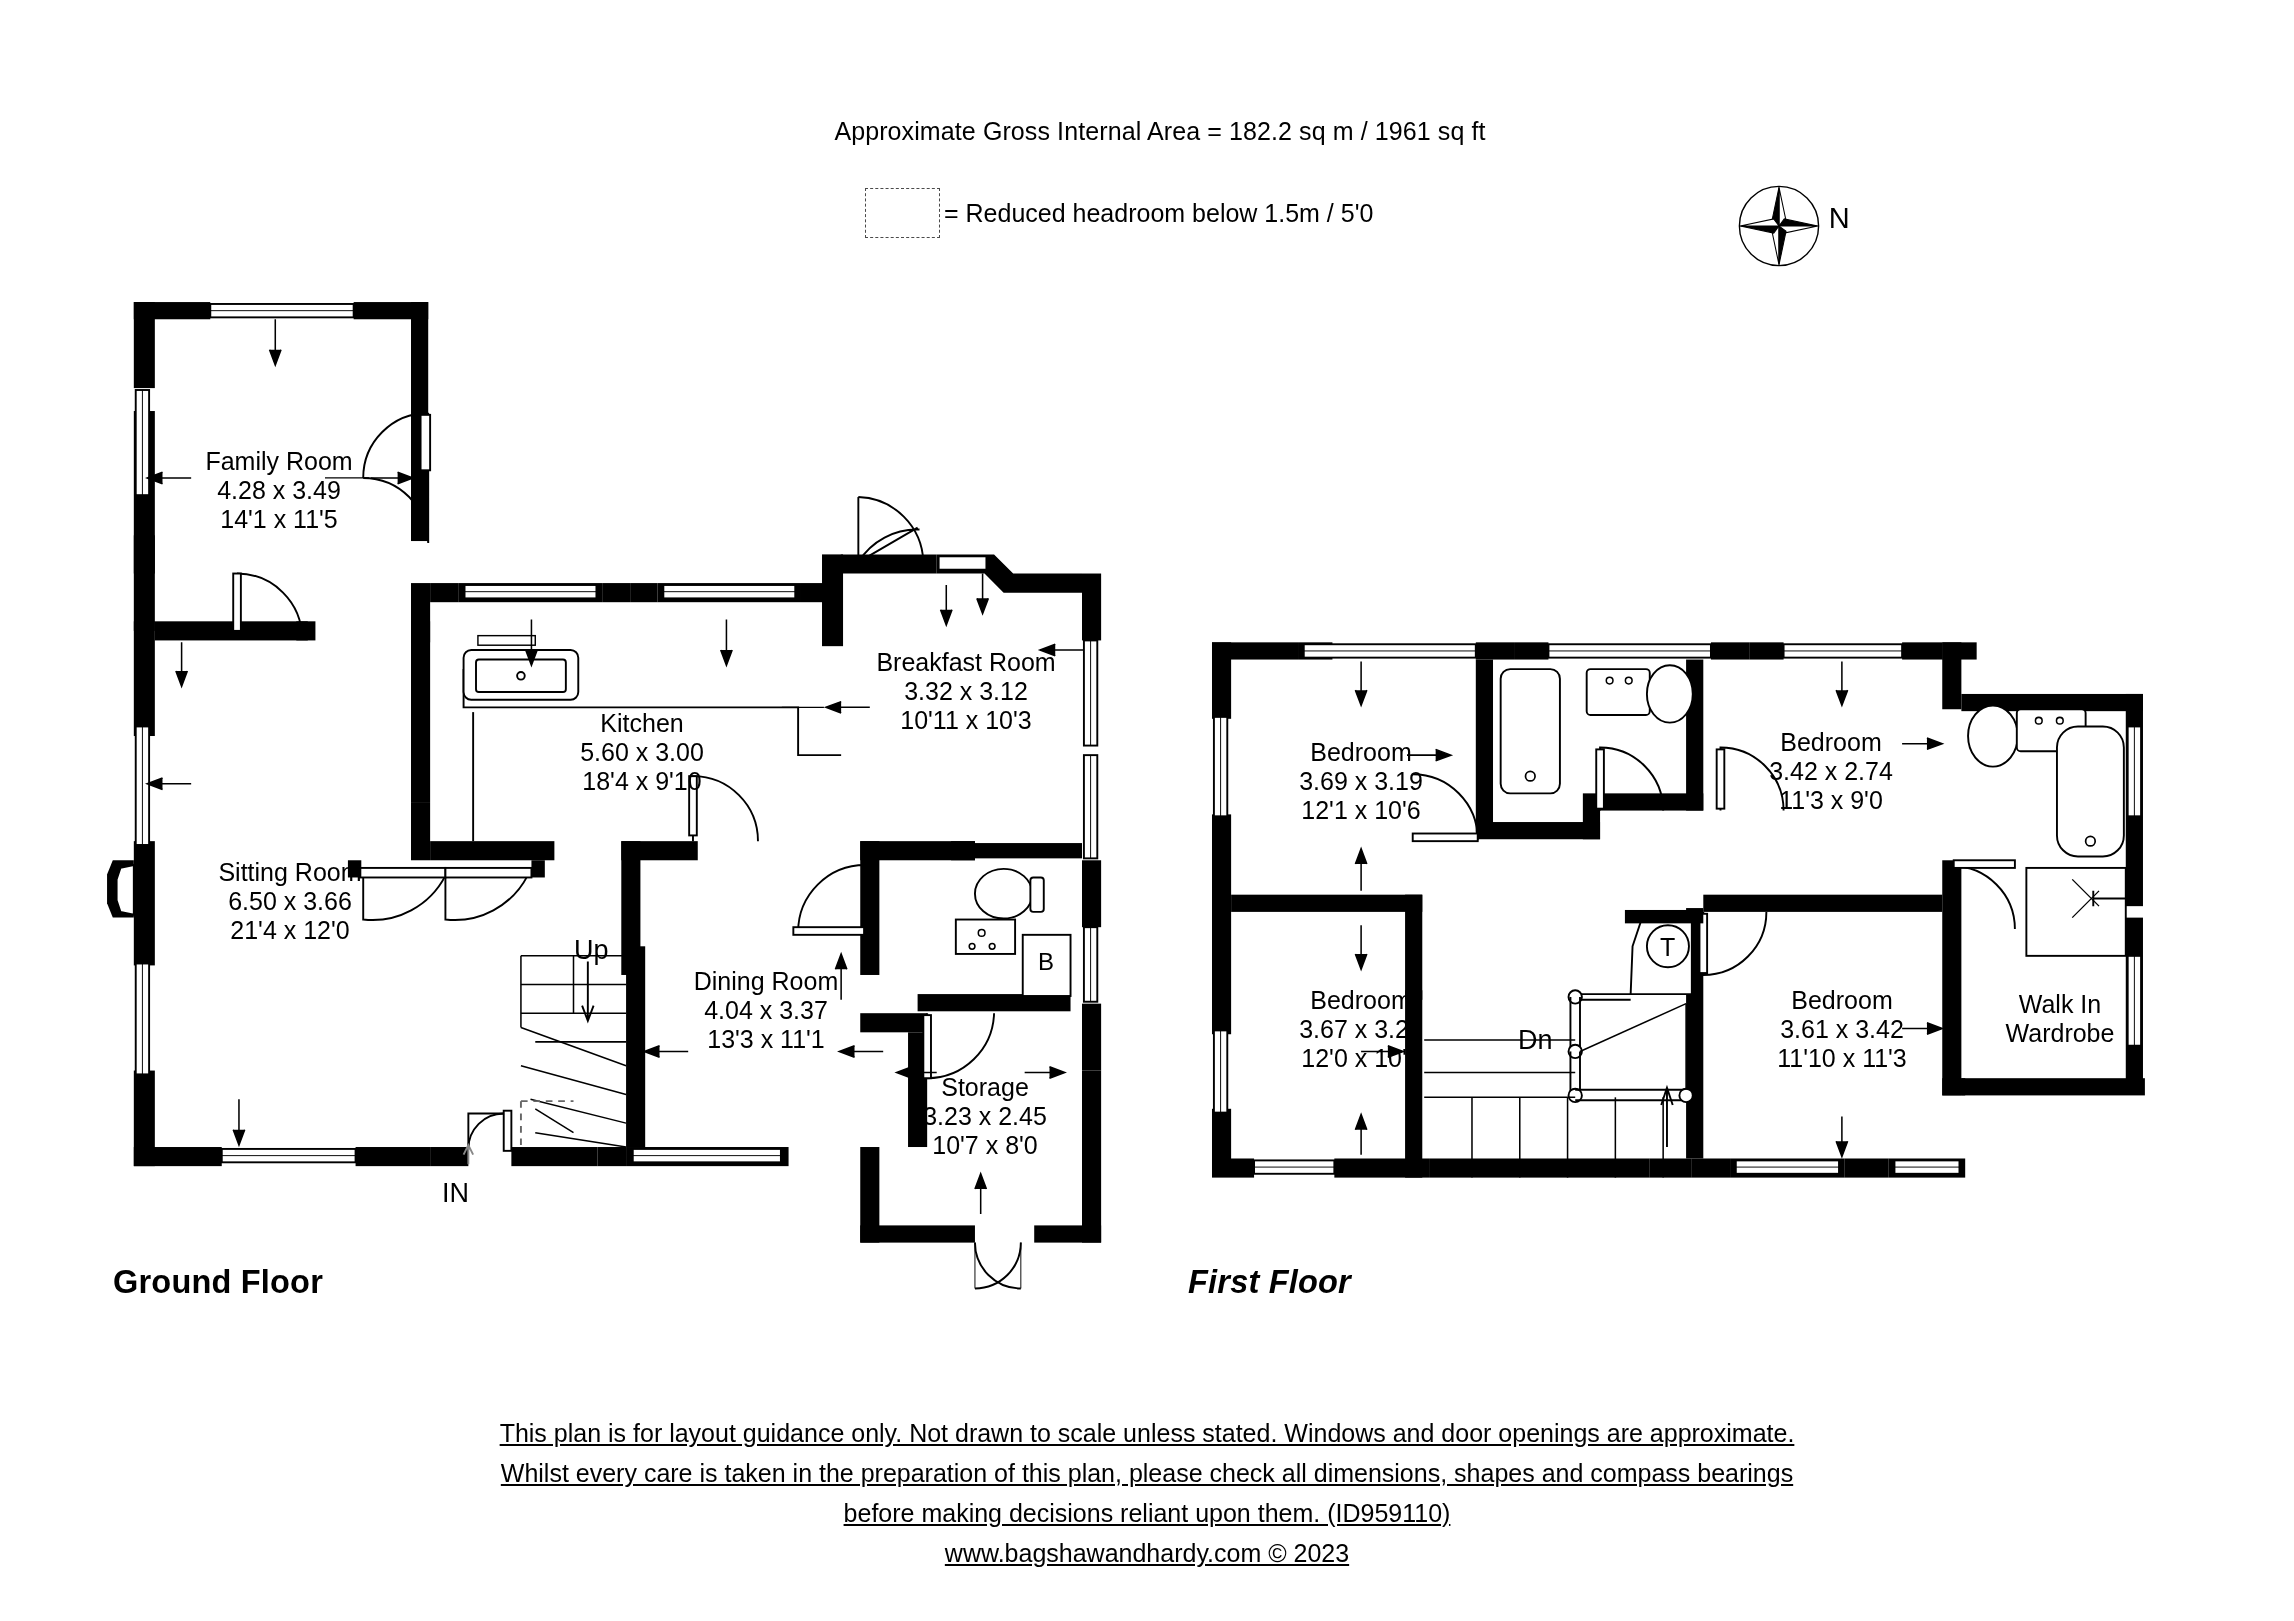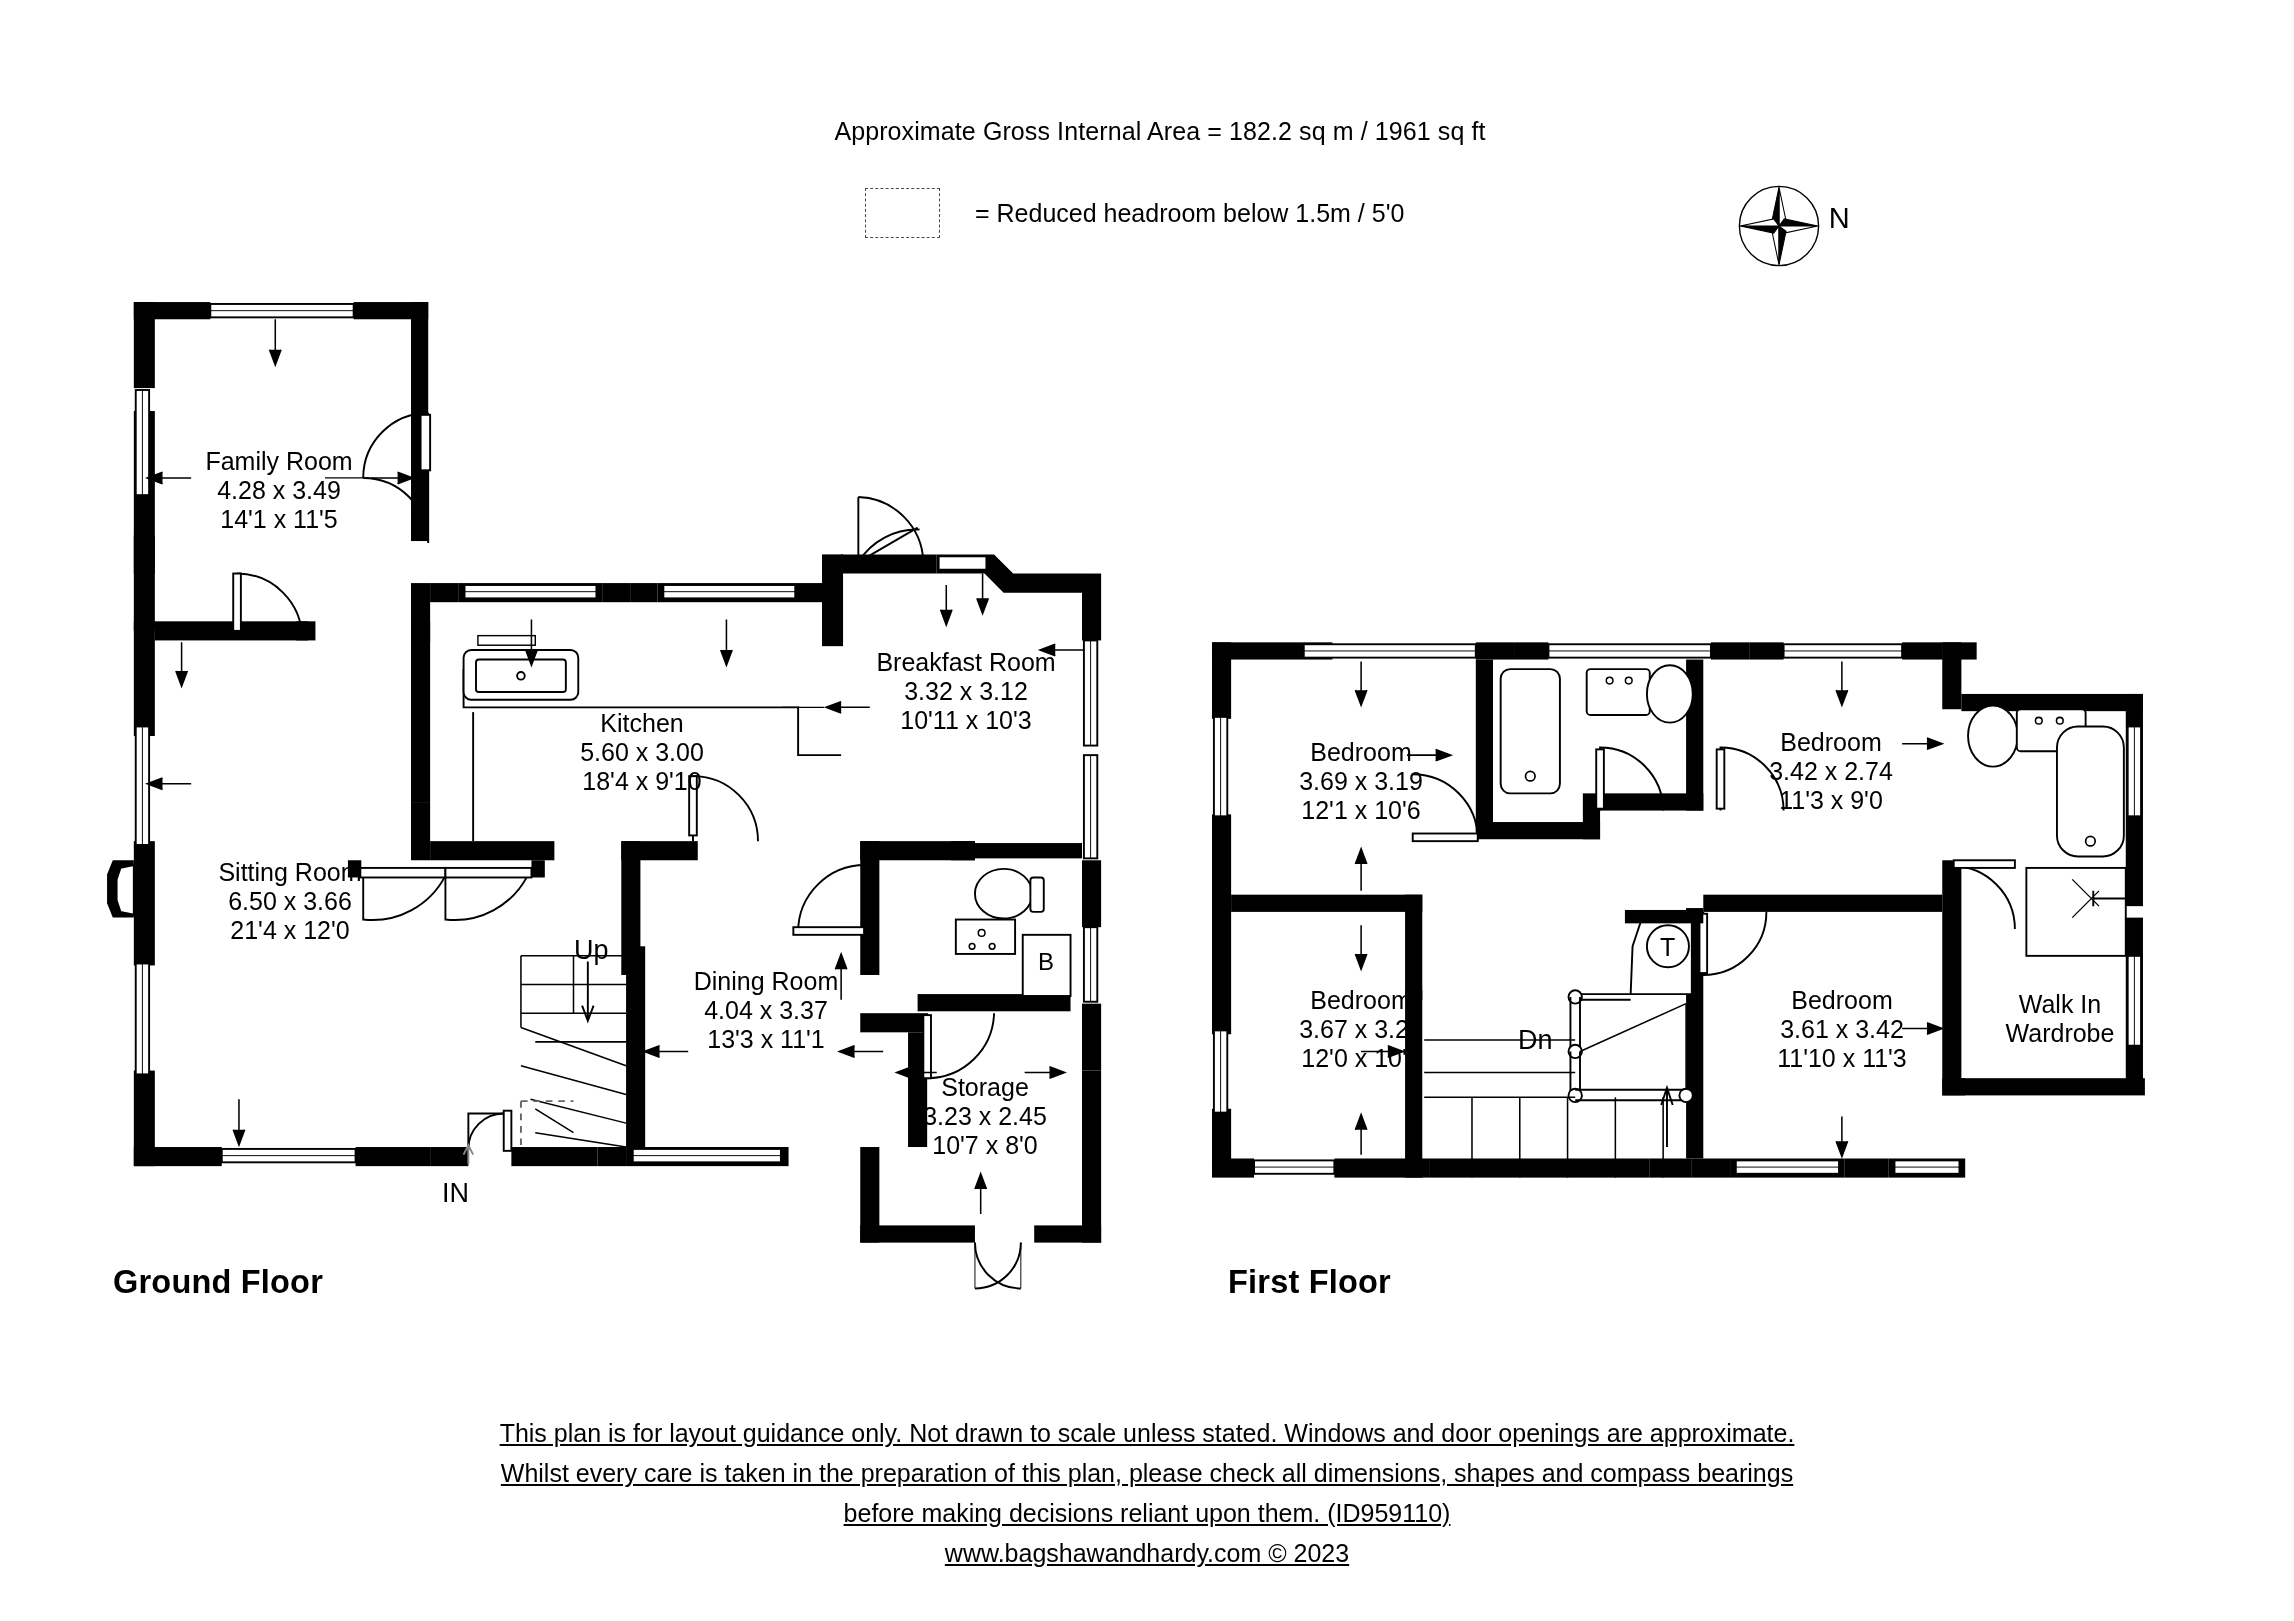--- a/index.html
+++ b/index.html
@@ -46,21 +46,21 @@
     align-items: center;
   }
   .legend-swatch {
     width: 75px;
     height: 50px;
     border: 1.9px dashed #4a4a4a;
     box-sizing: border-box;
     background: #ffffff;
   }
   .legend-text {
-    margin-left: 35px;
+    margin-left: 4px;
     font-size: 25px;
     white-space: nowrap;
   }
   .compass {
     position: absolute;
     left: 1735px;
     top: 182px;
     display: flex;
     align-items: center;
   }
@@ -71,21 +71,21 @@
   }
 
   
   .floor-title {
     position: absolute;
     font-size: 32.5px;
     font-weight: bold;
     letter-spacing: 0.2px;
   }
   #ground-floor-title { left: 113px; top: 1264px; }
-  #first-floor-title  { left: 1228px; top: 1264px; }
+  #first-floor-title  { left: 1188px; top: 1264px; font-style: italic; }
 
   
   .plan-svg {
     position: absolute;
     top: 0;
     left: 0;
   }
 
   
   .room-label {

